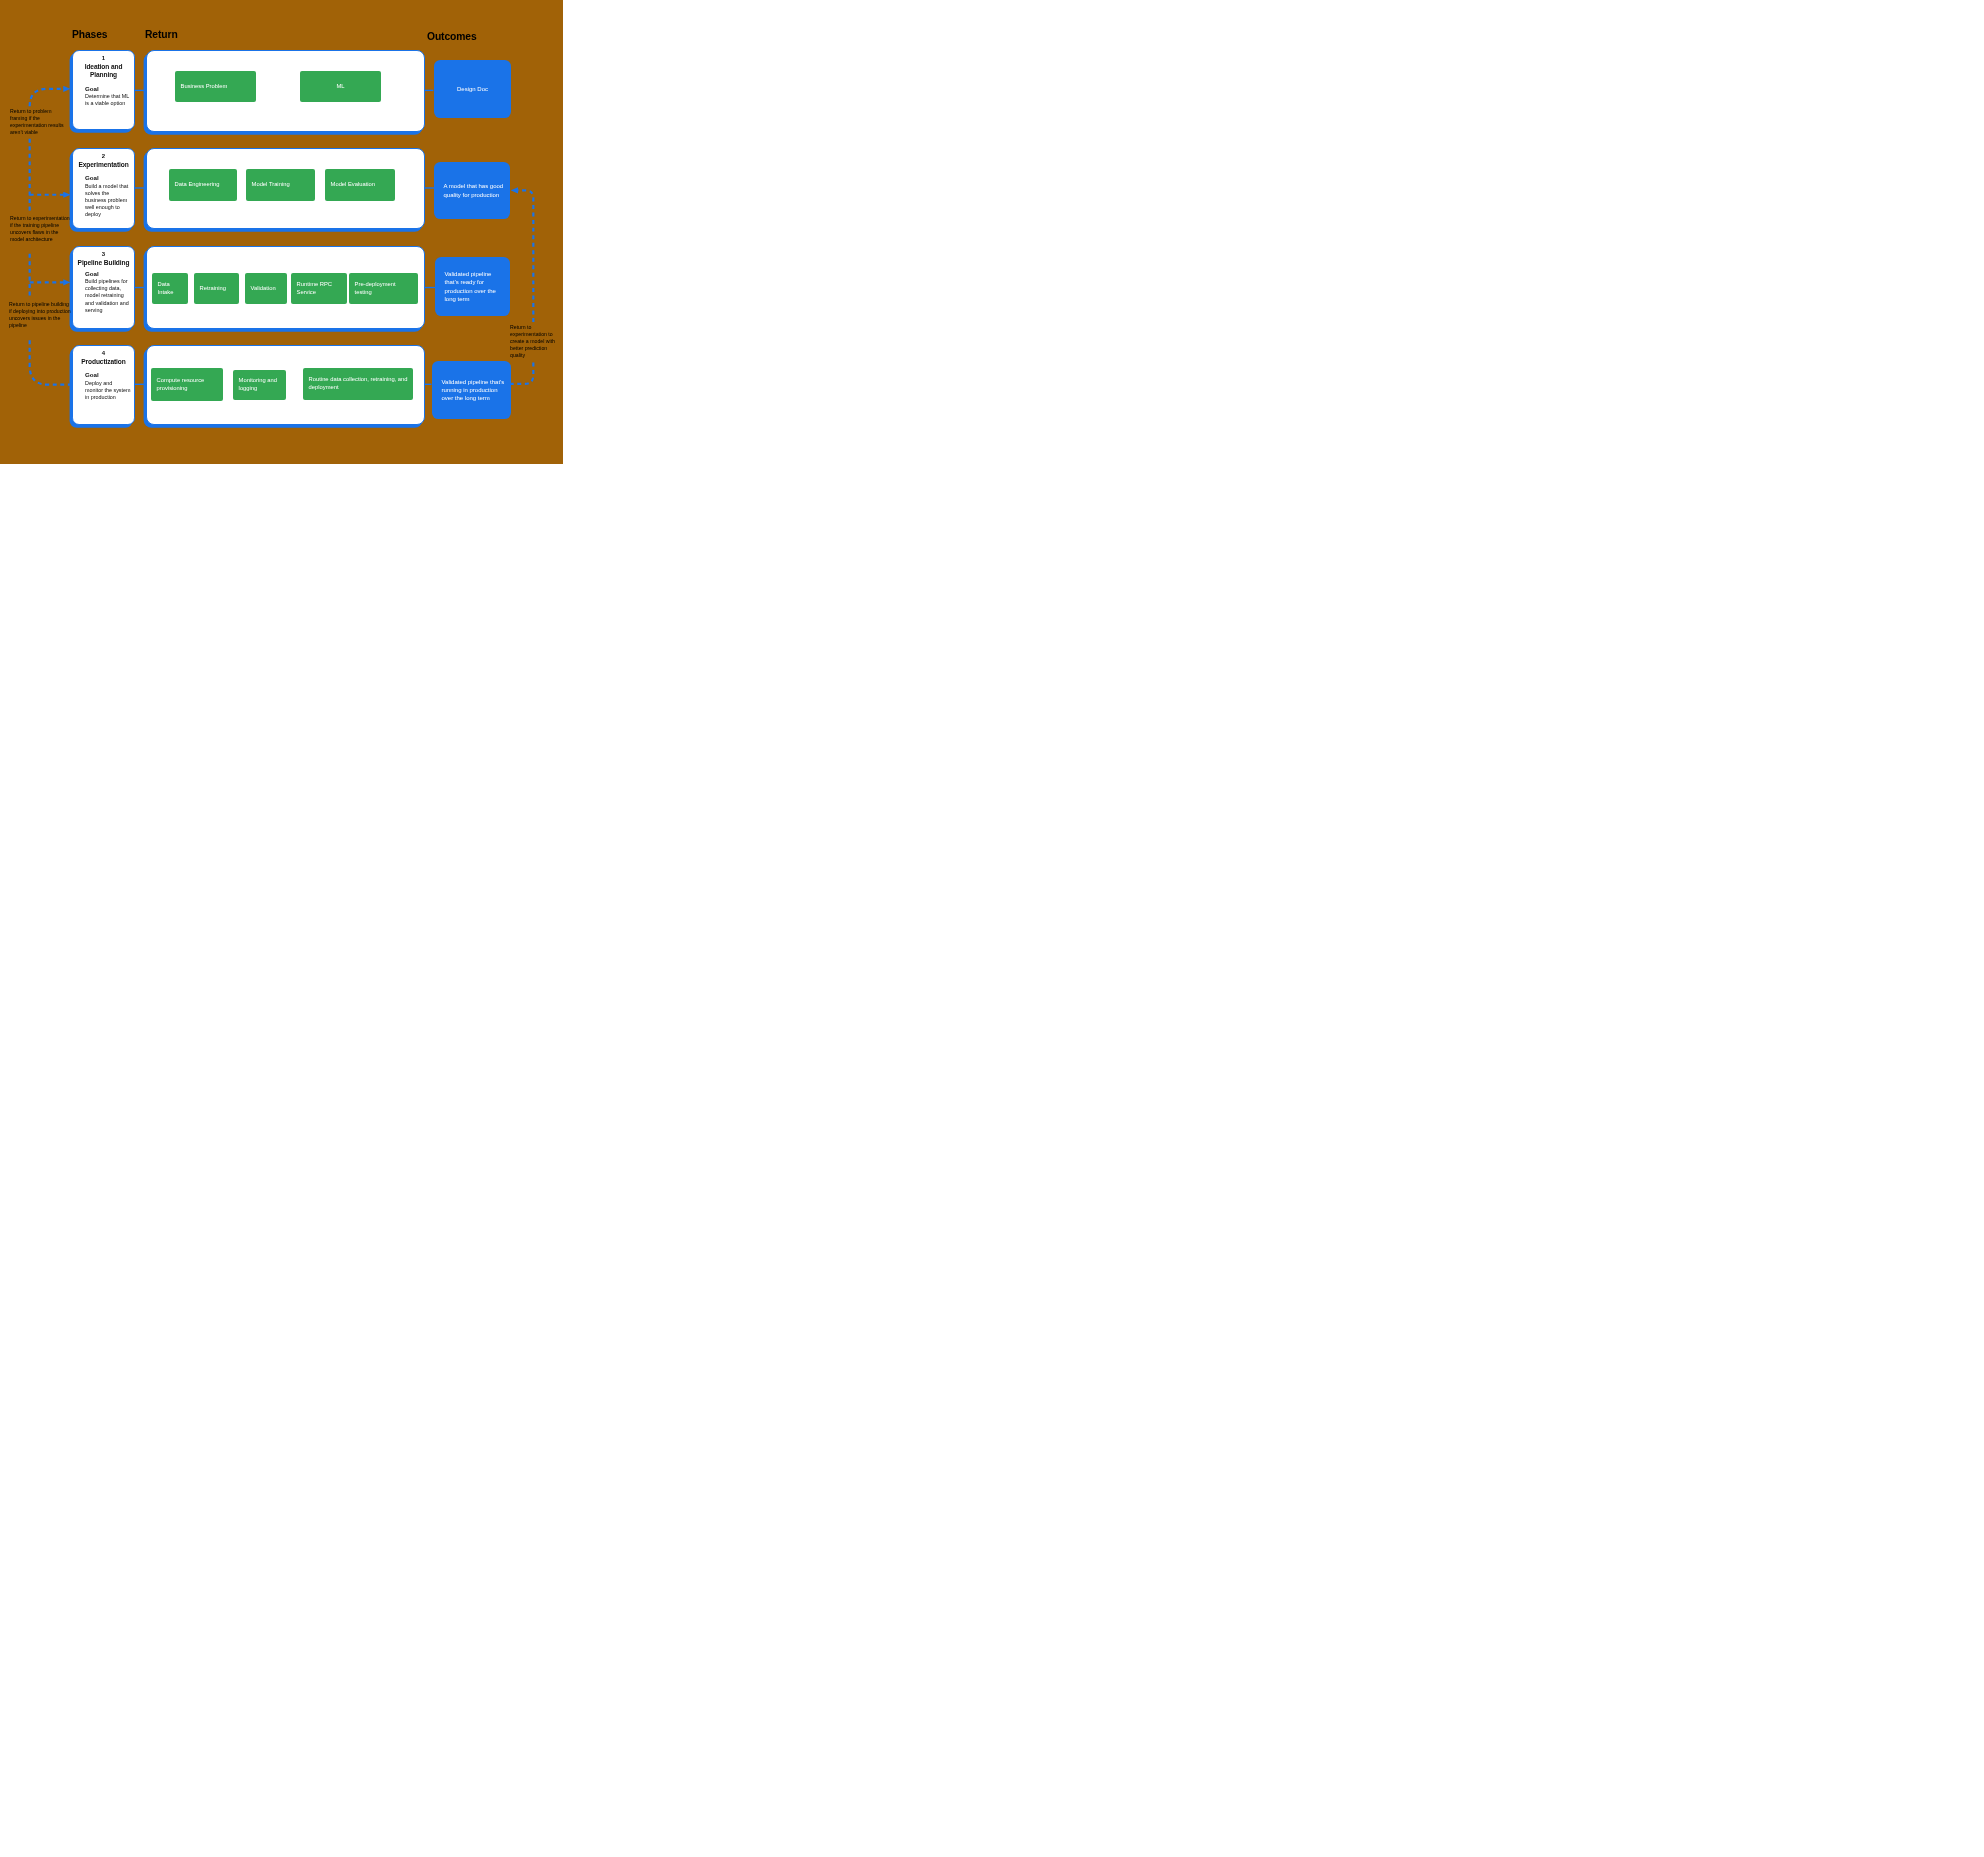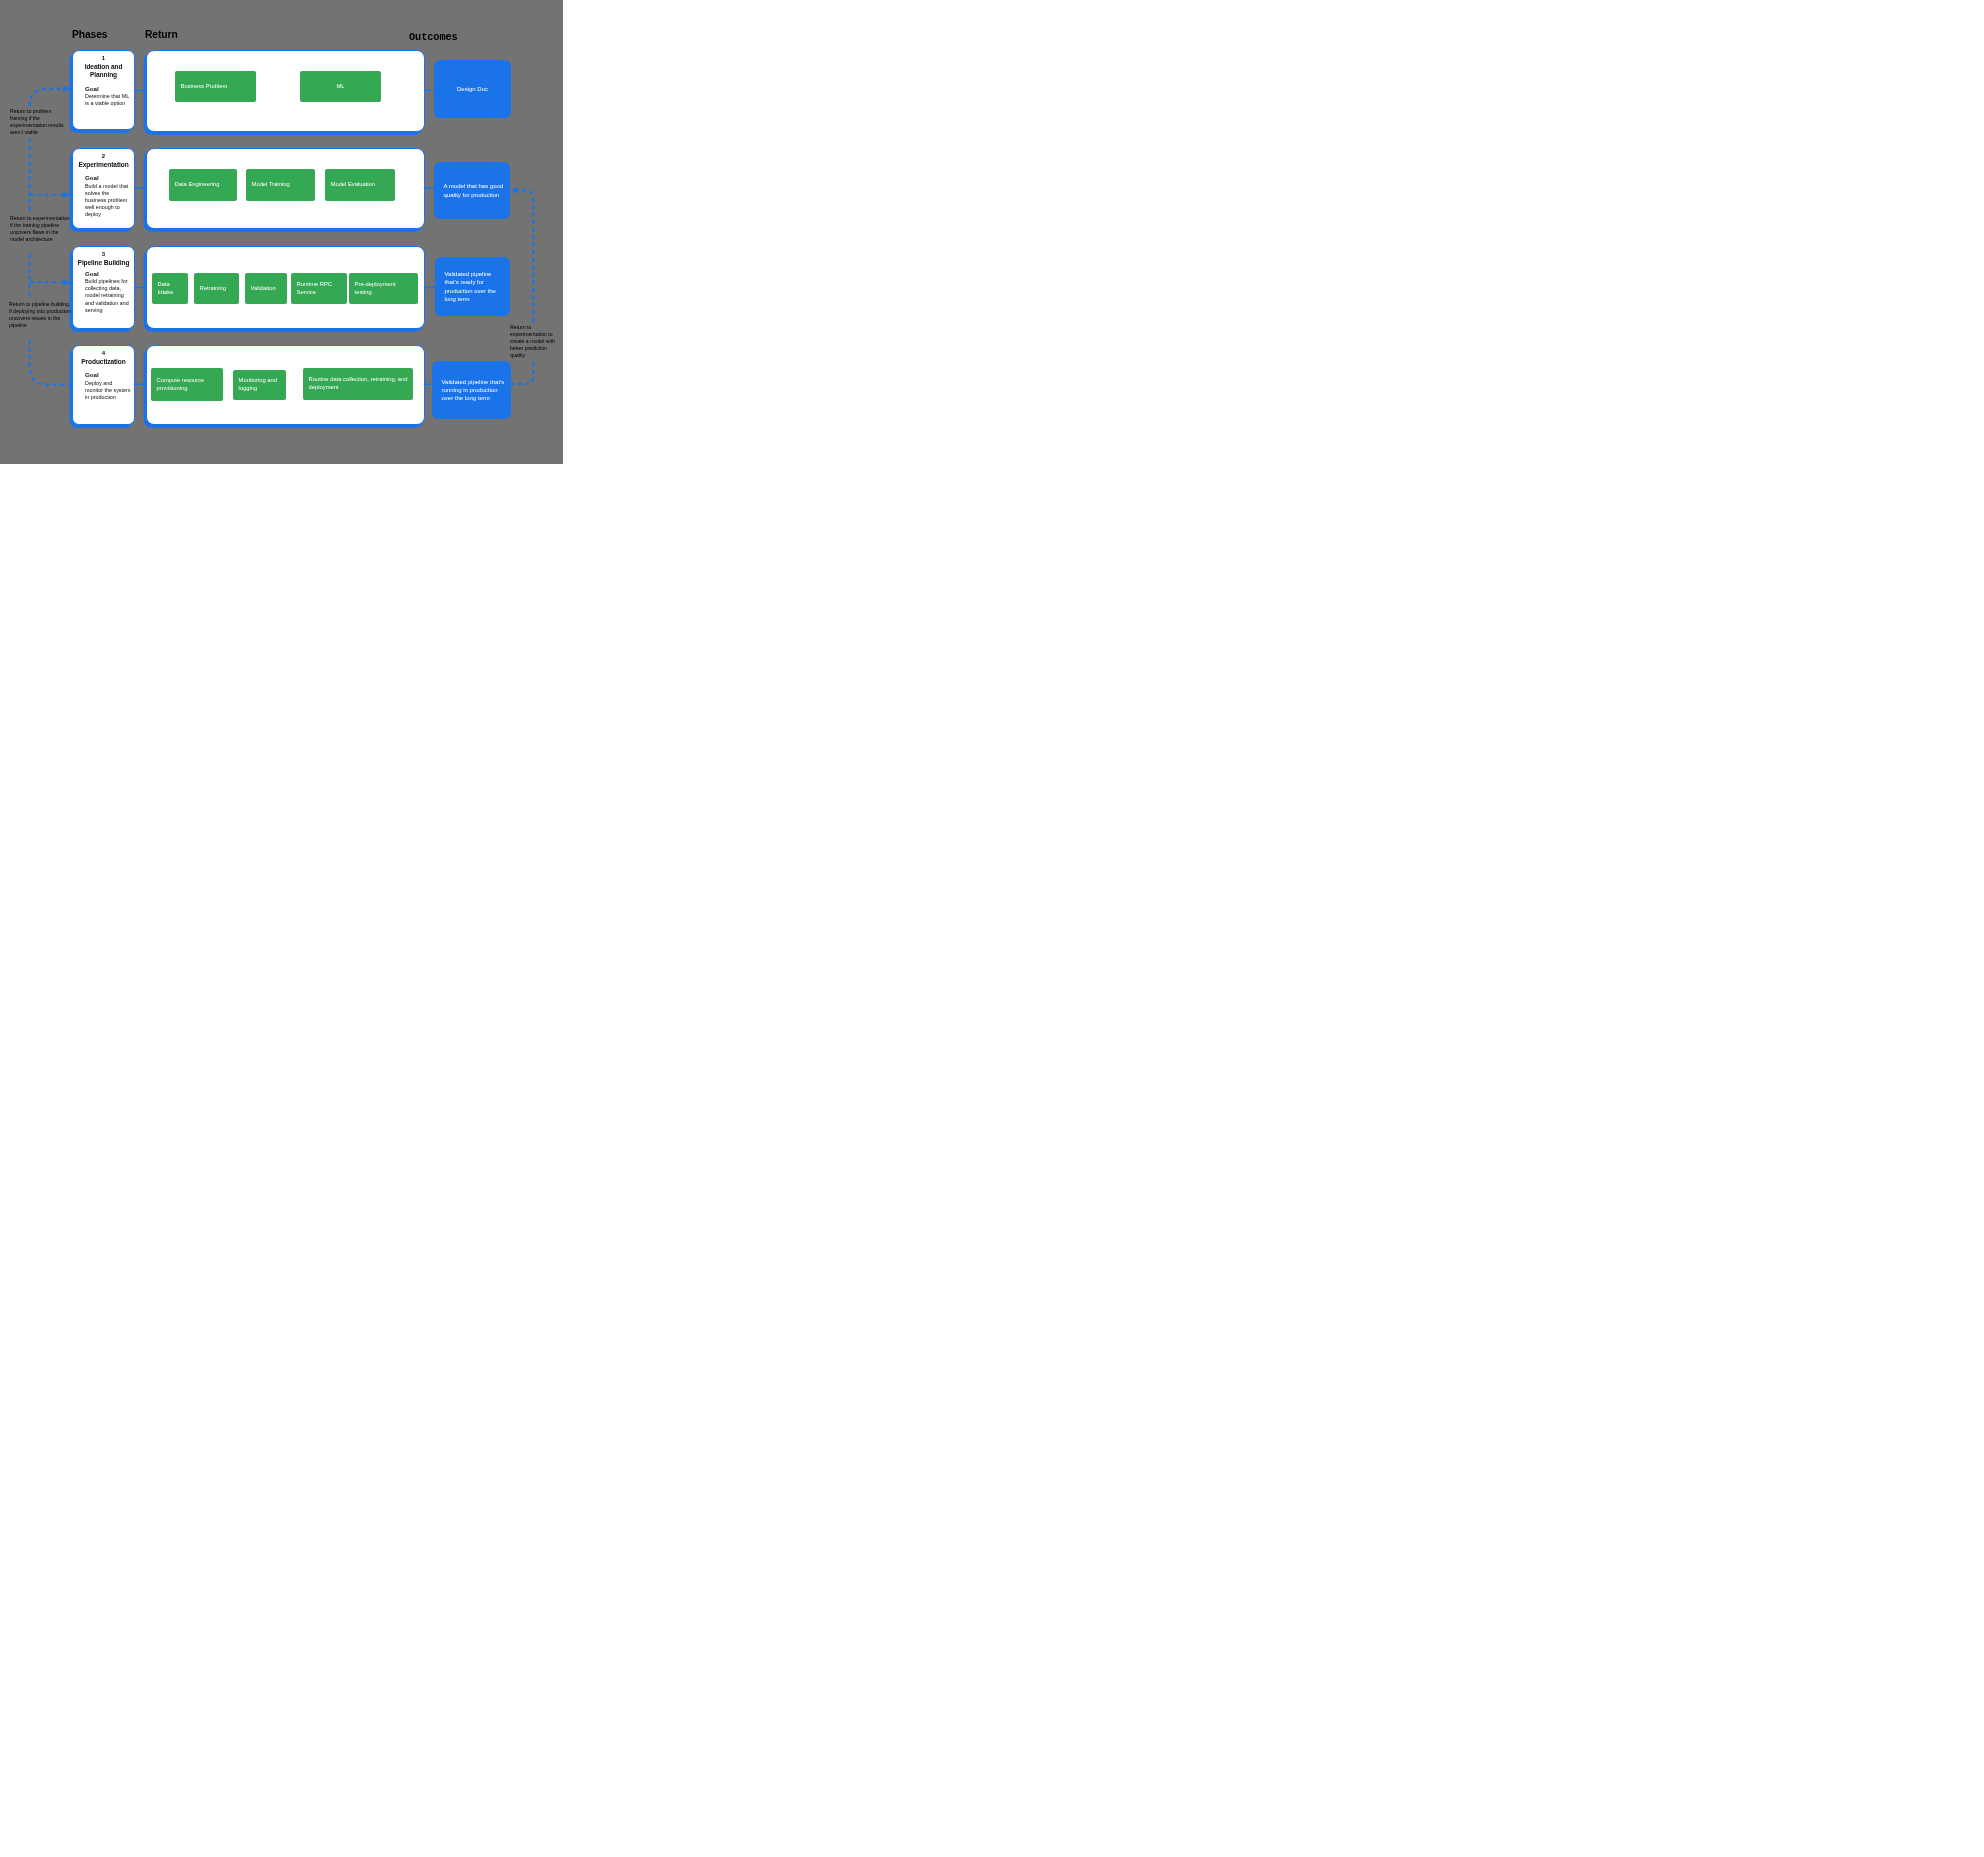--- a/index.html
+++ b/index.html
@@ -1,17 +1,17 @@
 <!DOCTYPE html>
 <html style="font-size:6.4px"><head>
 <meta charset="utf-8">
 <style>
   html,body{margin:0;padding:0;background:#fff;}
   .canvas{
-    position:relative;width:563px;height:464px;background:#737373;
+    position:relative;width:563px;height:464px;background:#a16207;
     font-family:"Liberation Sans",sans-serif;color:#111;overflow:hidden;
   }
   .col-header{position:absolute;font-size:10.3px;font-weight:bold;color:#000;letter-spacing:-0.1px;}
   svg.wires{position:absolute;left:0;top:0;}
 
   
   .phase-card{
     position:absolute;background:#fff;border:1.2px solid #1a73e8;border-radius:7.1px;
     box-shadow:-2.4px 2.8px 0 0 #1a73e8;display:flex;flex-direction:column;box-sizing:border-box;
     padding-top:4px;
@@ -107,21 +107,21 @@
     </g>
 
     <g stroke="#1a73e8" stroke-width="5.5" fill="none" stroke-dasharray="10 9">
       <path d="M 1344 812 V 500 Q 1344 480 1324 480 L 1304 480" marker-end="url(#arrBlue)"></path>
       <path d="M 1344 914 V 946 Q 1344 968 1322 968 L 1286 968"></path>
     </g>
   </svg>
 
   <div class="col-header" style="left:72px;top:29px;">Phases</div>
   <div class="col-header" style="left:145px;top:29px;">Return</div>
-  <div class="col-header" style="left:409px;top:31px;font-family:Liberation Mono, monospace;">Outcomes</div>
+  <div class="col-header" style="left:427px;top:31px;">Outcomes</div>
 
   <div class="phase-card" style="left:72px;top:50px;width:63px;height:80px;">
     <div class="phase-num">1</div>
     <div class="phase-title">Ideation and Planning</div>
     <div class="goal-wrap">
       <div class="goal-label">Goal</div>
       <div class="goal-text">Determine that ML is a viable option</div>
     </div>
   </div>
   <div class="tasks-container" style="left:146px;top:50px;width:279px;height:82px;"></div>

